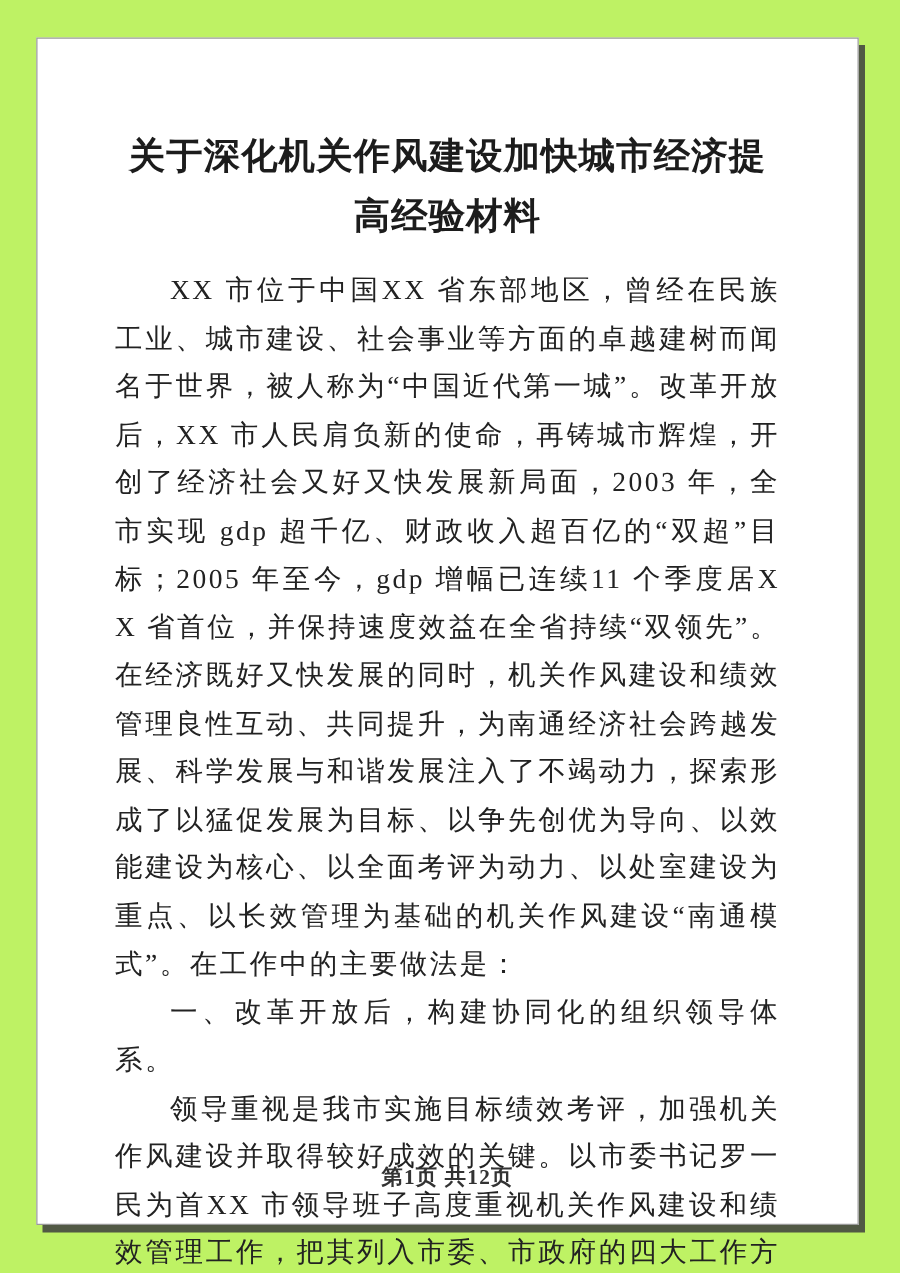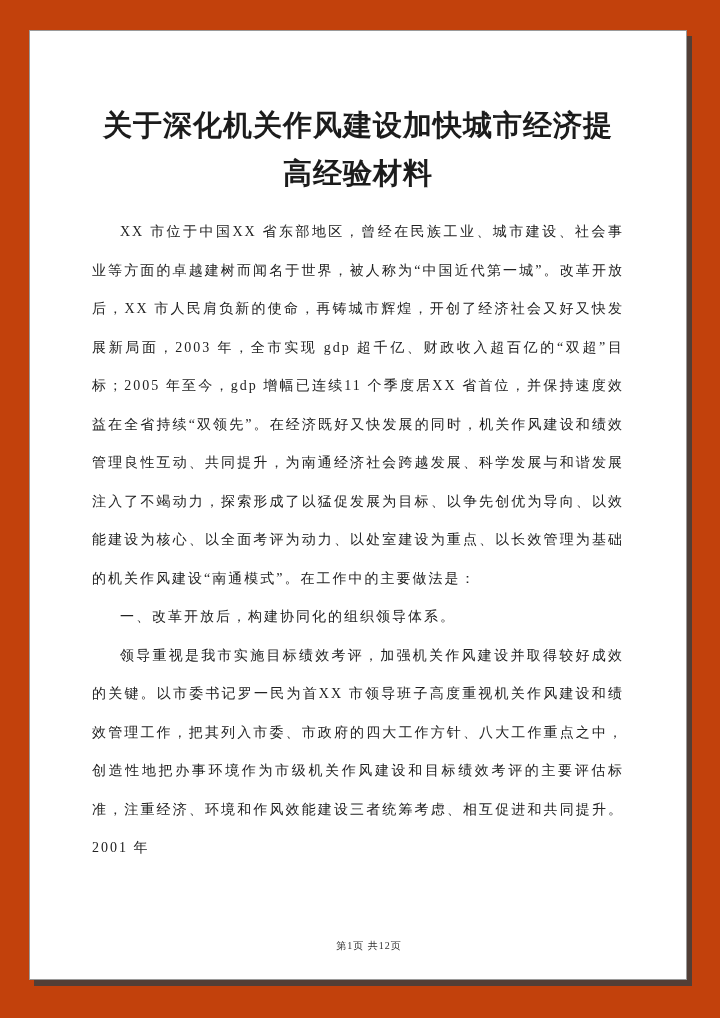--- a/index.html
+++ b/index.html
@@ -5,21 +5,21 @@
   html, body {
     margin: 0;
     padding: 0;
     background: #d9d9d9;
     font-family: "Liberation Serif", "DejaVu Serif", serif;
   }
   .canvas {
     position: relative;
     width: 720px;
     height: 1018px;
-    background: #c2410c;
+    background: #bef264;
     overflow: hidden;
   }
   .sheet {
     position: absolute;
     left: 29px;
     top: 30px;
     width: 658px;
     height: 950px;
     background: #ffffff;
     border: 1px solid #9a9a9a;
@@ -31,38 +31,39 @@
     margin: 0 0 16px 0;
     font-size: 29px;
     font-weight: bold;
     color: #1c1c1c;
     text-align: center;
     line-height: 48px;
     letter-spacing: 1px;
   }
   .doc-body p {
     margin: 0;
-    font-size: 14px;
+    font-size: 22px;
     color: #222222;
     line-height: 38.5px;
     letter-spacing: 2px;
     text-align: justify;
     text-justify: inter-ideograph;
     text-indent: 2em;
     word-break: break-all;
   }
   .page-footer {
     position: absolute;
-    left: 11px;
+    left: 0;
     bottom: 26px;
     width: 100%;
     text-align: center;
-    font-size: 10px;
+    font-size: 17px;
     color: #333333;
     letter-spacing: 1px;
+    font-weight: bold;
   }
 </style>
 </head>
 <body>
 
 <div class="canvas">
   <div class="sheet">
     <h1 class="doc-title">关于深化机关作风建设加快城市经济提高经验材料</h1>
     <div class="doc-body">
       <p>XX 市位于中国XX 省东部地区，曾经在民族工业、城市建设、社会事业等方面的卓越建树而闻名于世界，被人称为“中国近代第一城”。改革开放后，XX 市人民肩负新的使命，再铸城市辉煌，开创了经济社会又好又快发展新局面，2003 年，全市实现 gdp 超千亿、财政收入超百亿的“双超”目标；2005 年至今，gdp 增幅已连续11 个季度居XX 省首位，并保持速度效益在全省持续“双领先”。在经济既好又快发展的同时，机关作风建设和绩效管理良性互动、共同提升，为南通经济社会跨越发展、科学发展与和谐发展注入了不竭动力，探索形成了以猛促发展为目标、以争先创优为导向、以效能建设为核心、以全面考评为动力、以处室建设为重点、以长效管理为基础的机关作风建设“南通模式”。在工作中的主要做法是：</p>

